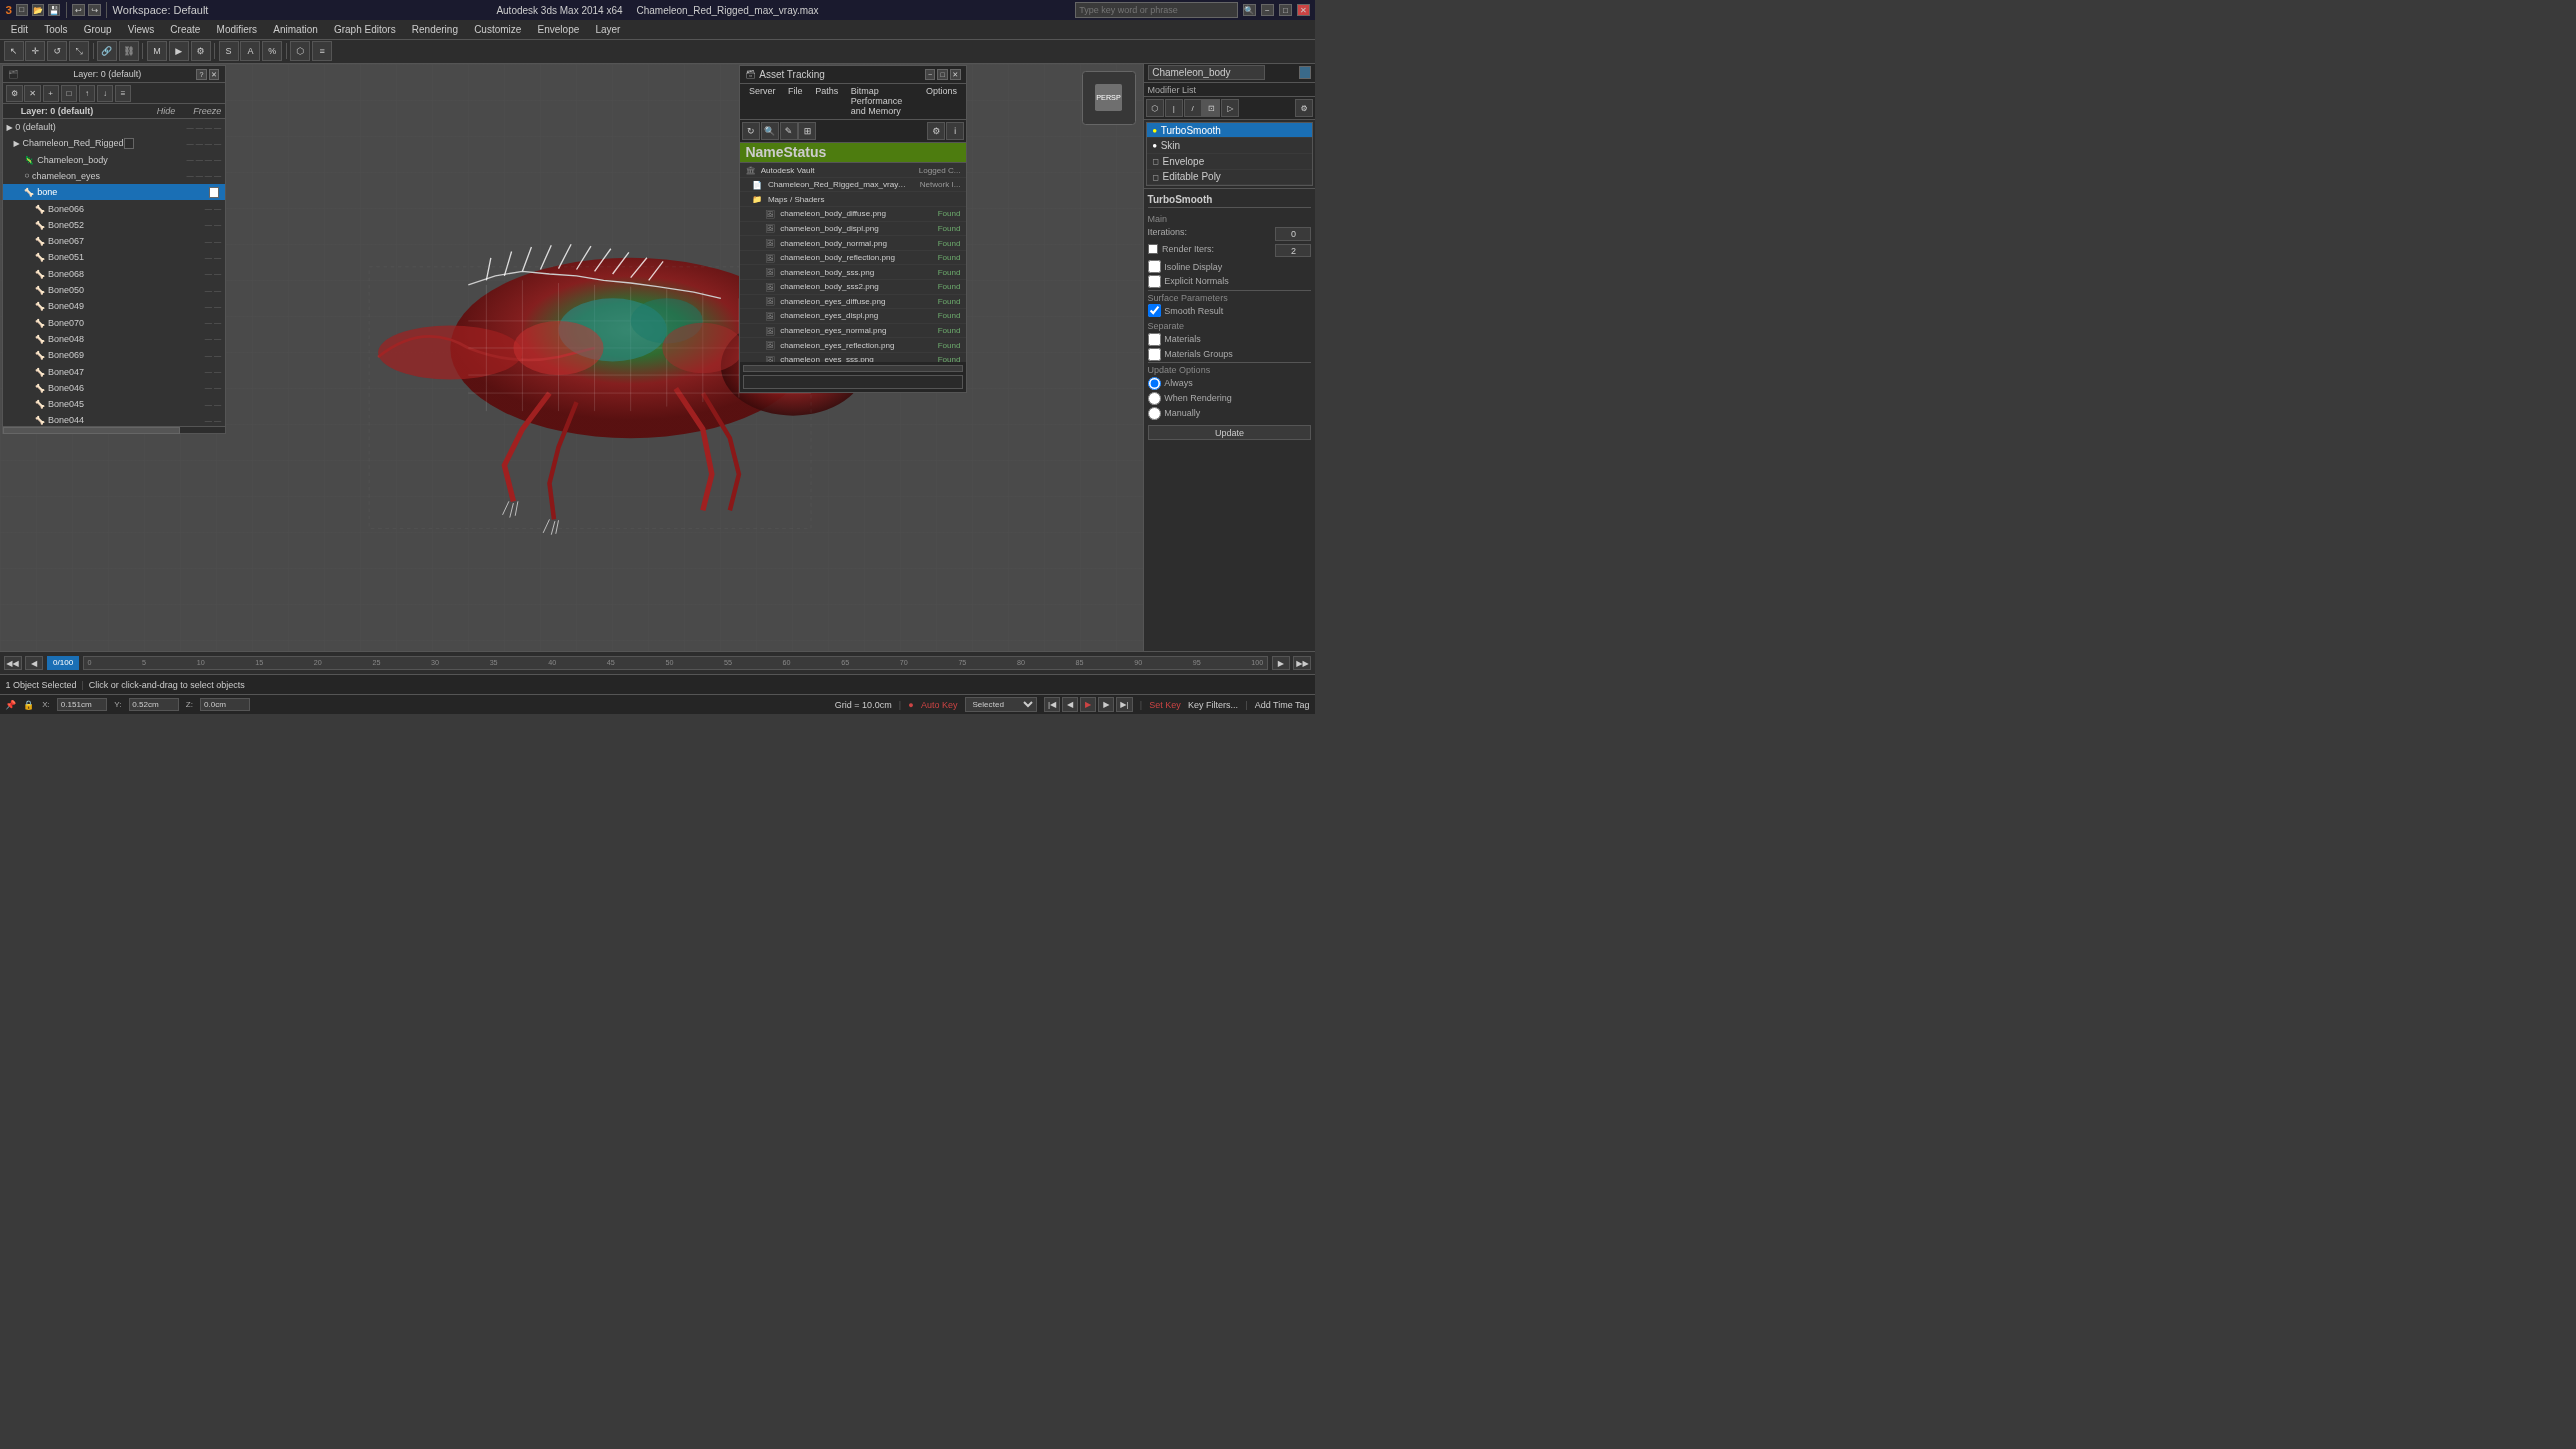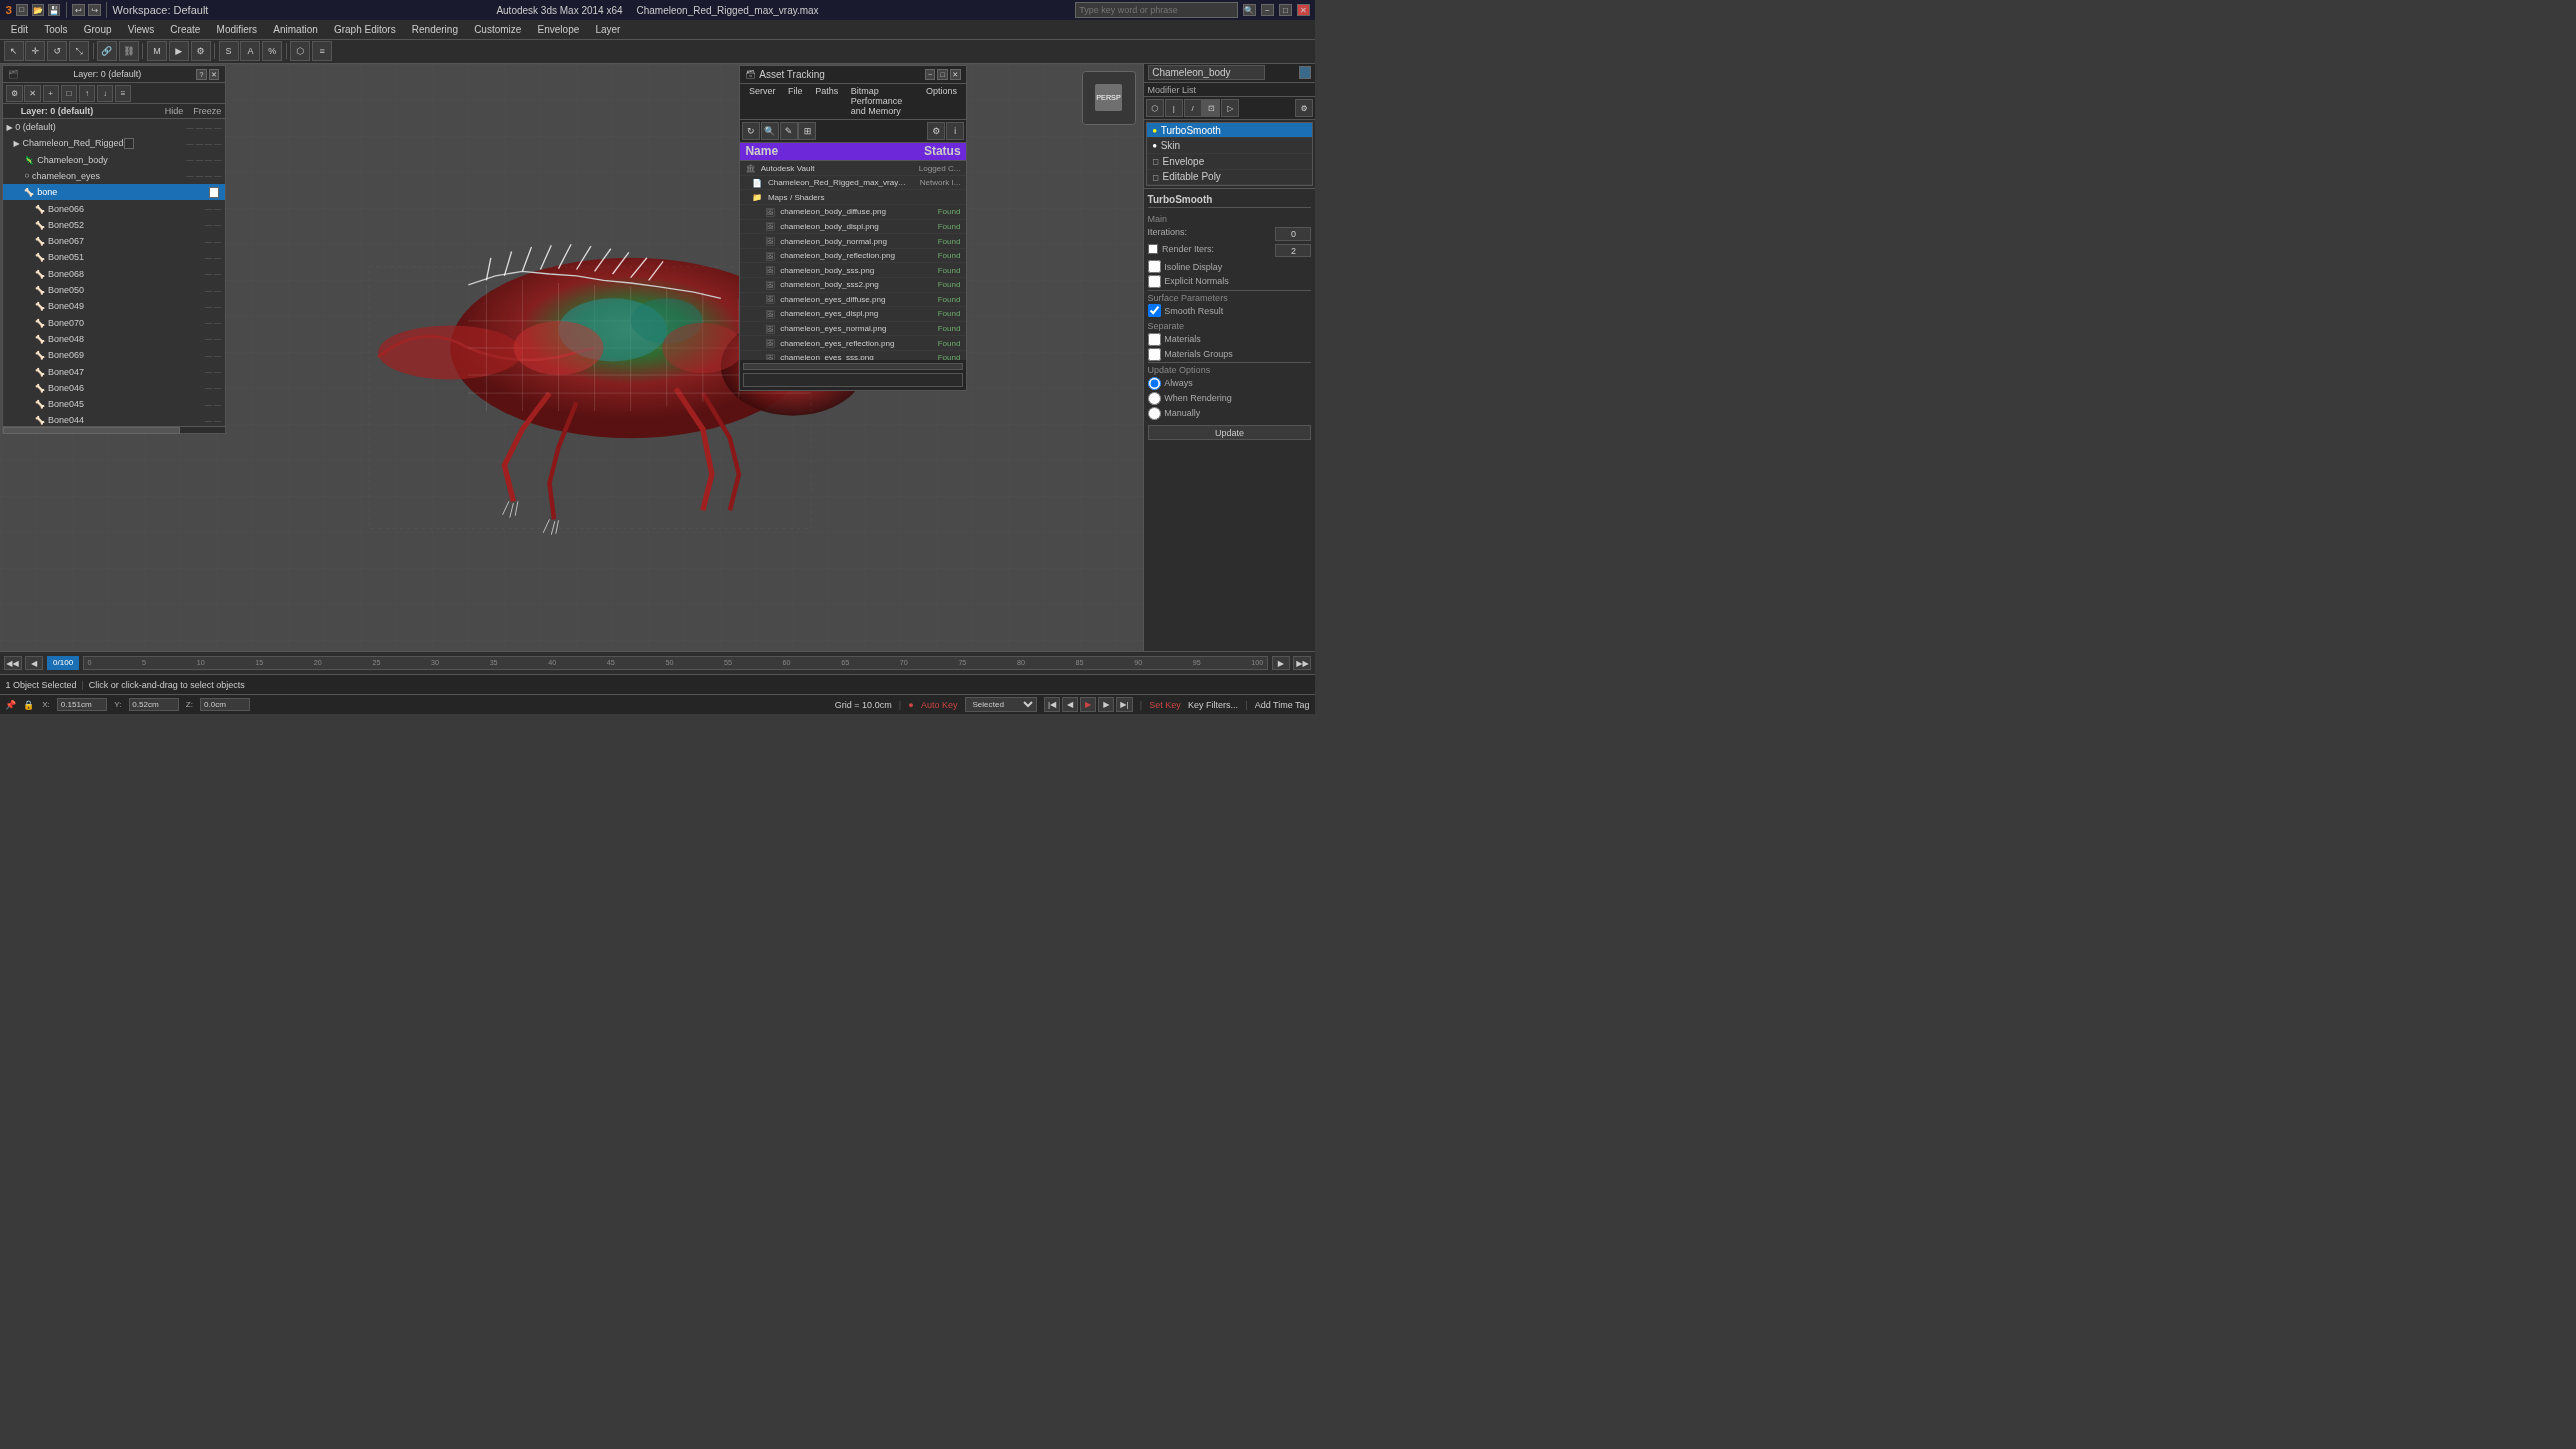--- a/index.html
+++ b/index.html
@@ -320,24 +320,23 @@
     }
     .asset-tool-btn {
       width: 18px; height: 18px;
       background: #3a3a3a;
       border: 0.9px solid #555;
       display: flex; align-items: center; justify-content: center;
       cursor: pointer; color: #ccc; font-size: 9px;
     }
     #asset-col-headers {
       display: flex;
-      justify-content: space-between;
       padding: 1.8px 5.4px;
-      background: #6d28d9;
-      font-size: 12px;
+      background: #4d7c0f;
+      font-size: 14px;
       color: #ccc;
       border-bottom: 0.9px solid #555;
       font-weight: bold;
     }
     #asset-list {
       max-height: 199px;
       overflow-y: auto;
       background: #333;
     }
     .asset-row {
@@ -643,21 +642,21 @@
         <span class="layer-tool-btn">⚙</span>
         <span class="layer-tool-btn">✕</span>
         <span class="layer-tool-btn">+</span>
         <span class="layer-tool-btn">□</span>
         <span class="layer-tool-btn">↑</span>
         <span class="layer-tool-btn">↓</span>
         <span class="layer-tool-btn">≡</span>
       </div>
       <div id="layers-col-headers">
         <span style="color:#ccc; font-weight:bold;">Layer: 0 (default)</span>
-        <span style="margin-left:auto; display:flex; gap:10px;">
+        <span style="margin-left:auto; display:flex; gap:18px;font-style:italic;">
           <span>Hide</span>
           <span>Freeze</span>
         </span>
       </div>
       <div id="layers-list">
 
         <div class="layer-item">
           <span class="layer-icon">▶</span>
           <span>0 (default)</span>
           <span class="layer-cols">— — — —</span>

